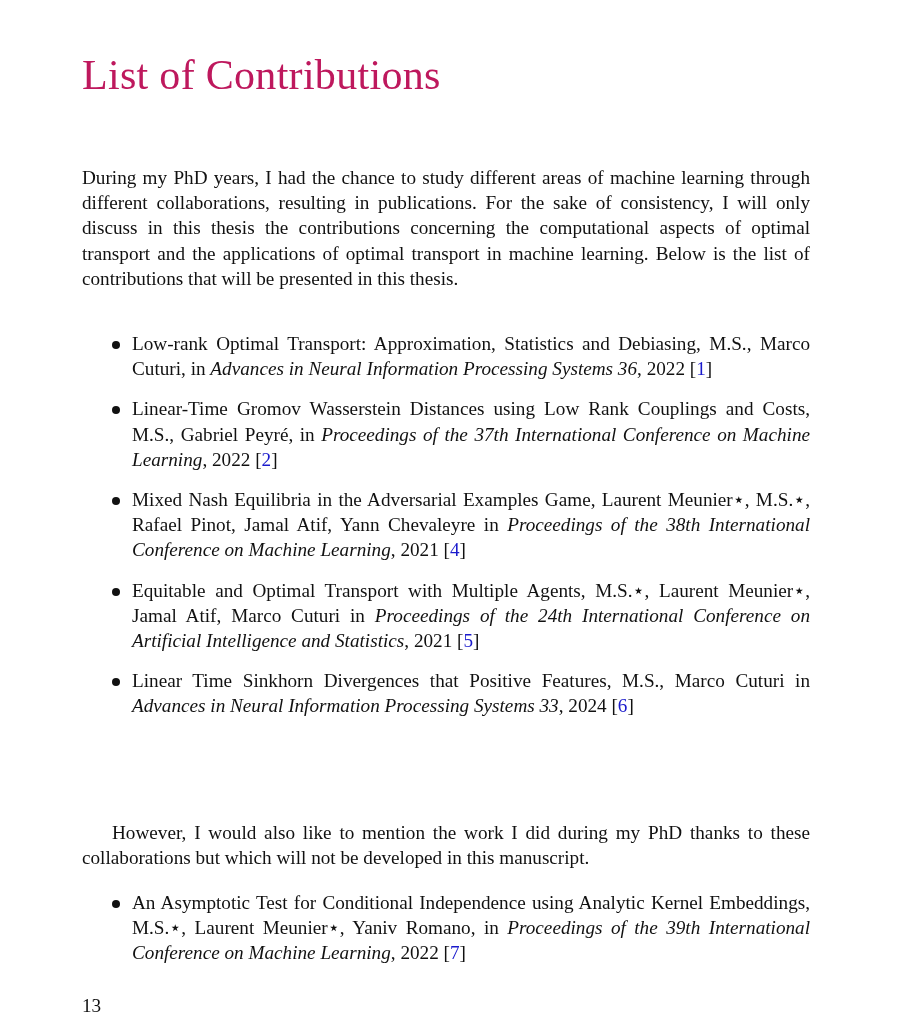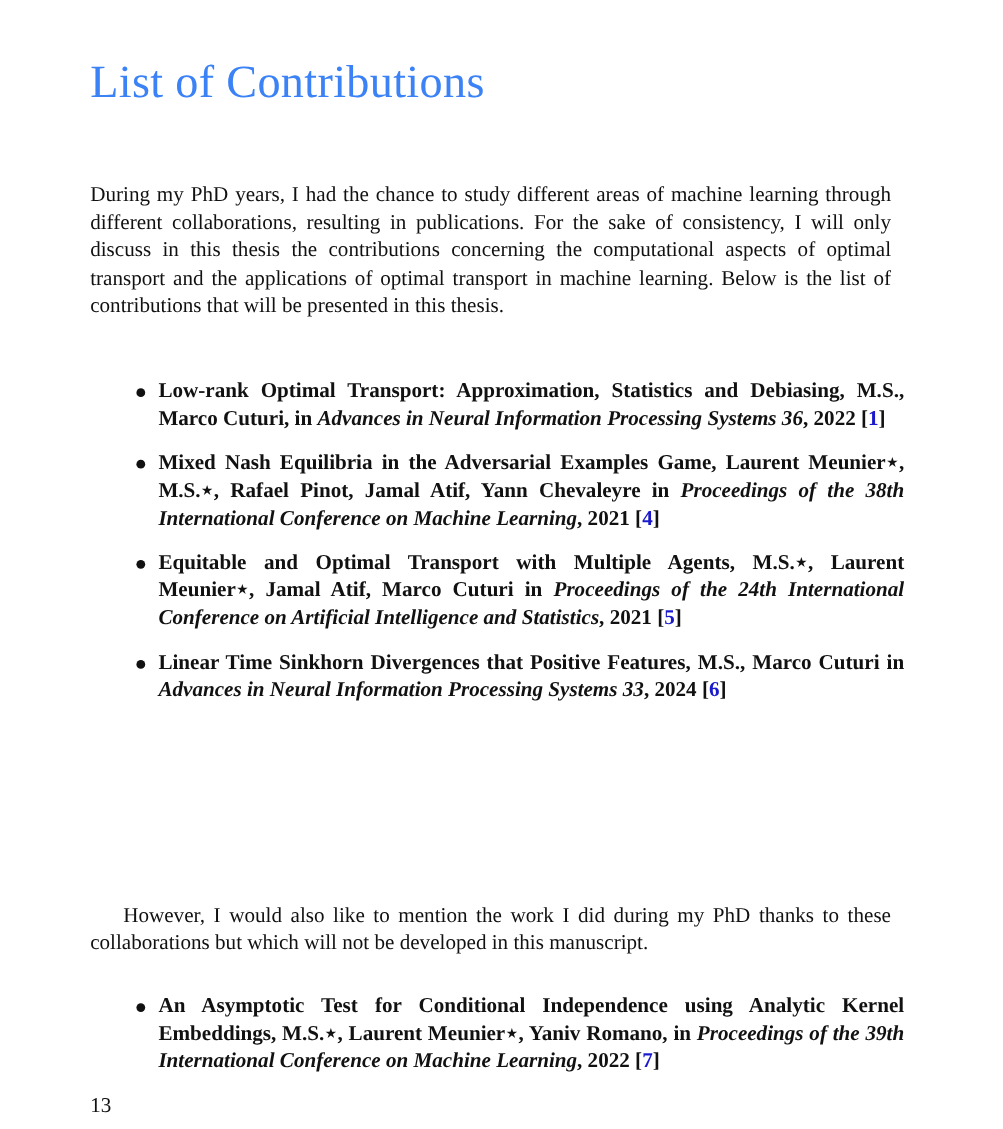--- a/index.html
+++ b/index.html
@@ -23,43 +23,42 @@
     }
     .chapter-title {
       position: absolute;
       left: 0;
       top: 50px;
       margin: 0;
       font-size: 42px;
       font-weight: normal;
       letter-spacing: 0.3px;
       line-height: 50px;
-      color: #3b82f6;
+      color: #be185d;
       white-space: nowrap;
     }
     .para {
       position: absolute;
       left: 0;
       width: 728px;
       margin: 0;
       font-size: 19.2px;
       line-height: 25.2px;
       text-align: justify;
       hyphens: manual;
     }
     .intro { top: 165px; }
     .second { top: 820px; text-indent: 30px; }
     ul.contrib {
       position: absolute;
       left: 0;
       width: 728px;
-      margin: 12px;
+      margin: 0;
       padding: 0;
       list-style: none;
-      font-weight: bold;
     }
     ul.list1 { top: 331px; }
     ul.list2 { top: 890px; }
     ul.contrib li {
       position: relative;
       padding-left: 50px;
       font-size: 19.2px;
       line-height: 25.2px;
       text-align: justify;
       margin-bottom: 15px;
@@ -97,20 +96,24 @@
 
   <p class="para intro">During my PhD years, I had the chance to study different areas of machine learn­ing through different collaborations, resulting in publications. For the sake of consistency, I will only discuss in this thesis the contributions concerning the com­putational aspects of optimal transport and the applications of optimal transport in machine learning. Below is the list of contributions that will be presented in this thesis.</p>
 
   <ul class="contrib list1">
     <li>
       <span class="bullet"></span>
       <span>Low-rank Optimal Transport: Approximation, Statistics and Debiasing, M.S., Marco Cuturi, in </span><span class="venue">Advances in Neural Information Processing Systems 36</span><span>, 2022 </span>[<a class="cite-link">1</a>]
     </li>
     <li>
       <span class="bullet"></span>
+      <span>Linear-Time Gromov Wasserstein Distances using Low Rank Couplings and Costs, M.S., Gabriel Peyré, in </span><span class="venue">Proceedings of the 37th International Conference on Machine Learning</span><span>, 2022 </span>[<a class="cite-link">2</a>]
+    </li>
+    <li>
+      <span class="bullet"></span>
       <span>Mixed Nash Equilibria in the Adversarial Examples Game, Laurent Meunier⋆, M.S.⋆, Rafael Pinot, Jamal Atif, Yann Chevaleyre in </span><span class="venue">Proceedings of the 38th International Conference on Machine Learning</span><span>, 2021 </span>[<a class="cite-link">4</a>]
     </li>
     <li>
       <span class="bullet"></span>
       <span>Equitable and Optimal Transport with Multiple Agents, M.S.⋆, Laurent Meunier⋆, Jamal Atif, Marco Cuturi in </span><span class="venue">Proceedings of the 24th International Conference on Artificial Intelligence and Statistics</span><span>, 2021 </span>[<a class="cite-link">5</a>]
     </li>
     <li>
       <span class="bullet"></span>
       <span>Linear Time Sinkhorn Divergences that Positive Features, M.S., Marco Cuturi in </span><span class="venue">Advances in Neural Information Processing Systems 33</span><span>, 2024 </span>[<a class="cite-link">6</a>]
     </li>

